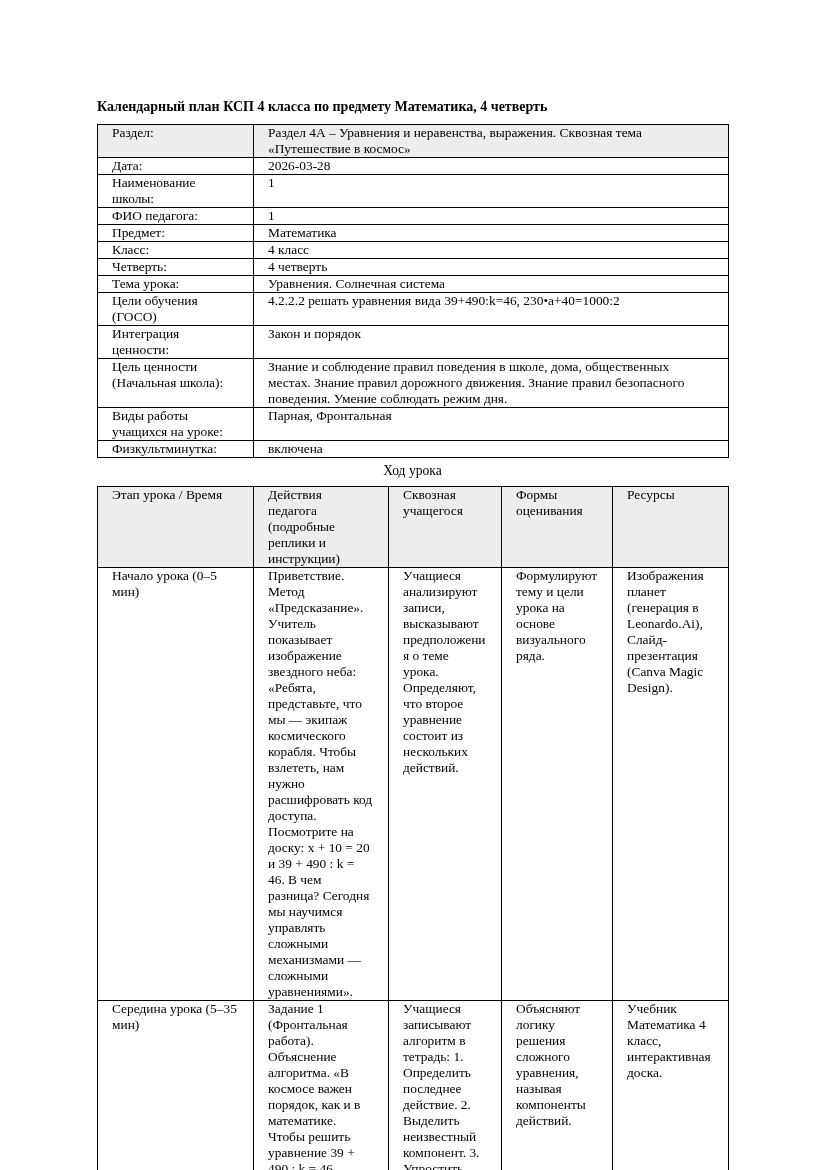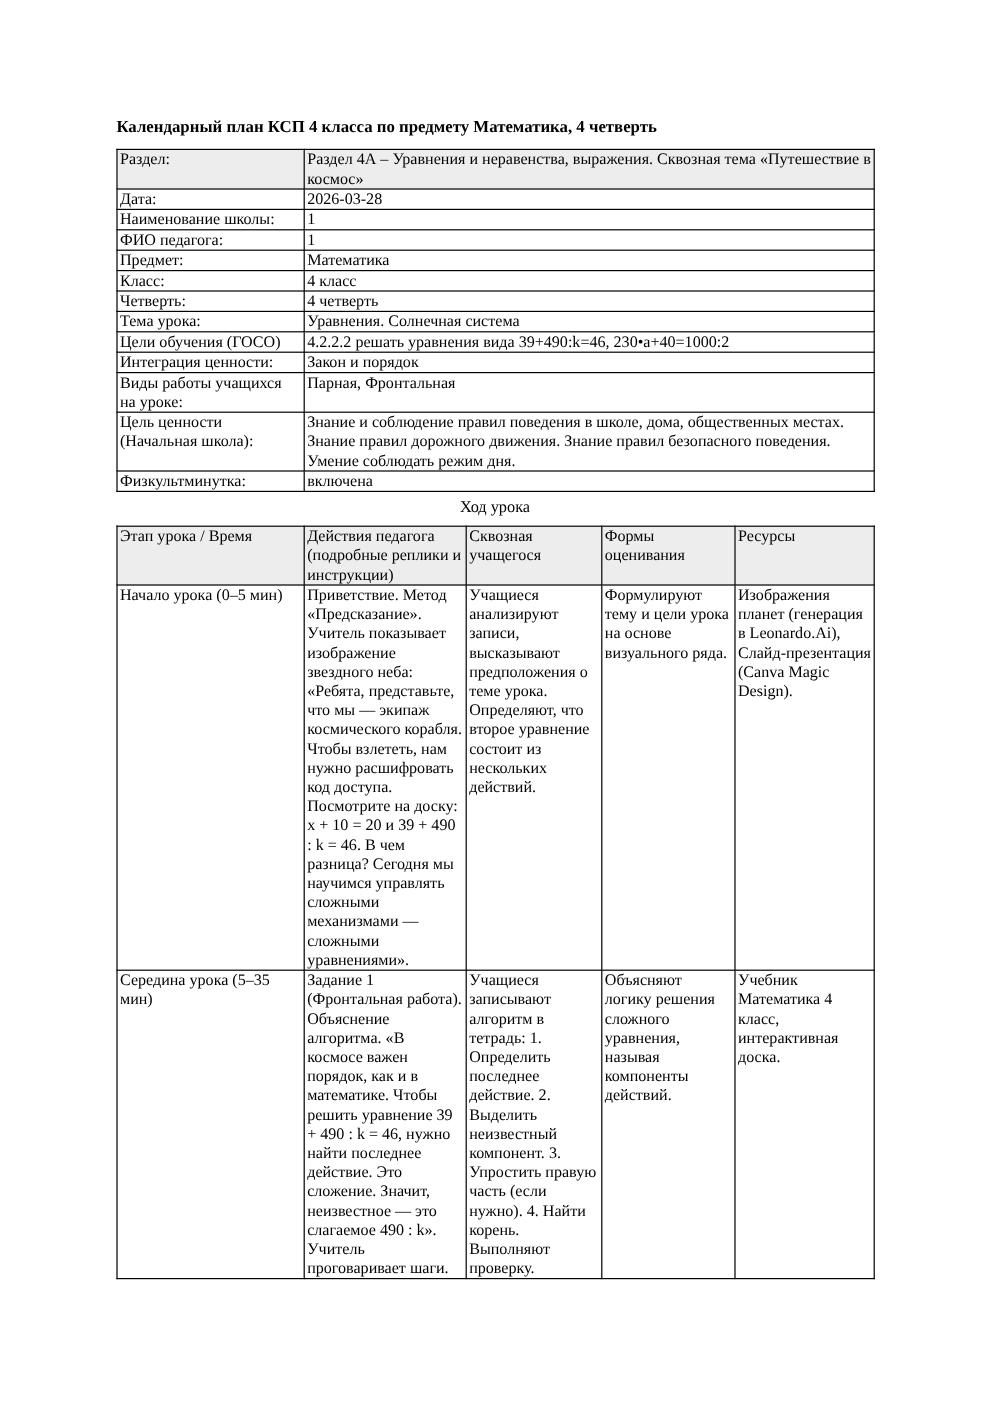--- a/index.html
+++ b/index.html
@@ -27,21 +27,21 @@
     font-weight: bold;
     margin: 0 0 9px 0;
   }
   table {
     border-collapse: collapse;
     table-layout: fixed;
     width: 631px;
   }
   td, th {
     border: 1px solid #000000;
-    padding: 0 2px;
+    padding: 0 14px;
     vertical-align: top;
     font-size: 13.4px;
     line-height: 16px;
     font-weight: normal;
     text-align: left;
     word-wrap: break-word;
   }
   .hdr {
     background: #ededed;
   }
@@ -99,26 +99,26 @@
       </tr>
       <tr>
         <td>Цели обучения (ГОСО)</td>
         <td>4.2.2.2 решать уравнения вида 39+490:k=46, 230•a+40=1000:2</td>
       </tr>
       <tr>
         <td>Интеграция ценности:</td>
         <td>Закон и порядок</td>
       </tr>
       <tr>
+        <td>Цель ценности (Начальная школа):</td>
+        <td>Знание и соблюдение правил поведения в школе, дома, общественных местах. Знание правил дорожного движения. Знание правил безопасного поведения. Умение соблюдать режим дня.</td>
+      </tr>
+      <tr>
         <td>Виды работы учащихся на уроке:</td>
         <td>Парная, Фронтальная</td>
-      </tr>
-      <tr>
-        <td>Цель ценности (Начальная школа):</td>
-        <td>Знание и соблюдение правил поведения в школе, дома, общественных местах. Знание правил дорожного движения. Знание правил безопасного поведения. Умение соблюдать режим дня.</td>
       </tr>
       <tr>
         <td>Физкультминутка:</td>
         <td>включена</td>
       </tr>
     </tbody>
   </table>
 
   <p class="section-heading">Ход урока</p>
 

